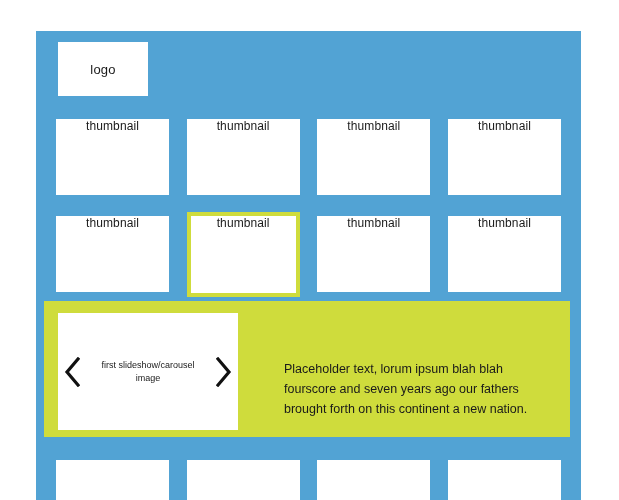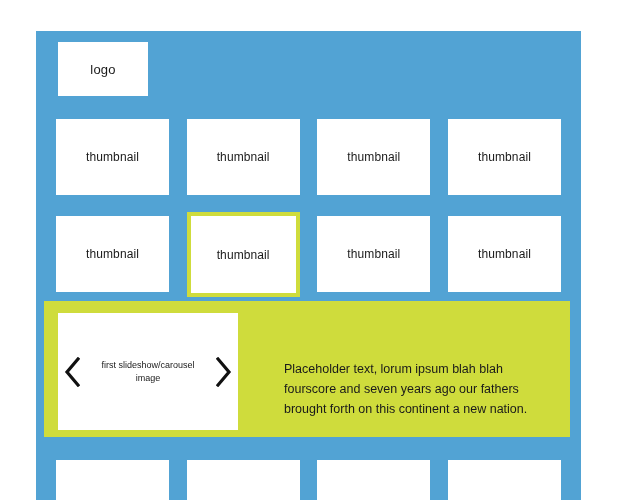--- a/index.html
+++ b/index.html
@@ -63,21 +63,21 @@
   }
   #thumb-row-1 { top: 88px; }   
   #thumb-row-2 { top: 185px; }  
 
   .thumb {
     box-sizing: border-box;
     width: 113px;
     height: 76px;
     background: #ffffff;
     display: flex;
-    align-items: center;
+    align-items: flex-start;
     justify-content: center;
   }
   .thumb .label {
     font-size: 12px;
     color: #1a1a1a;
     letter-spacing: 0.1px;
   }
 
   .thumb.selected {
     height: 85px;

